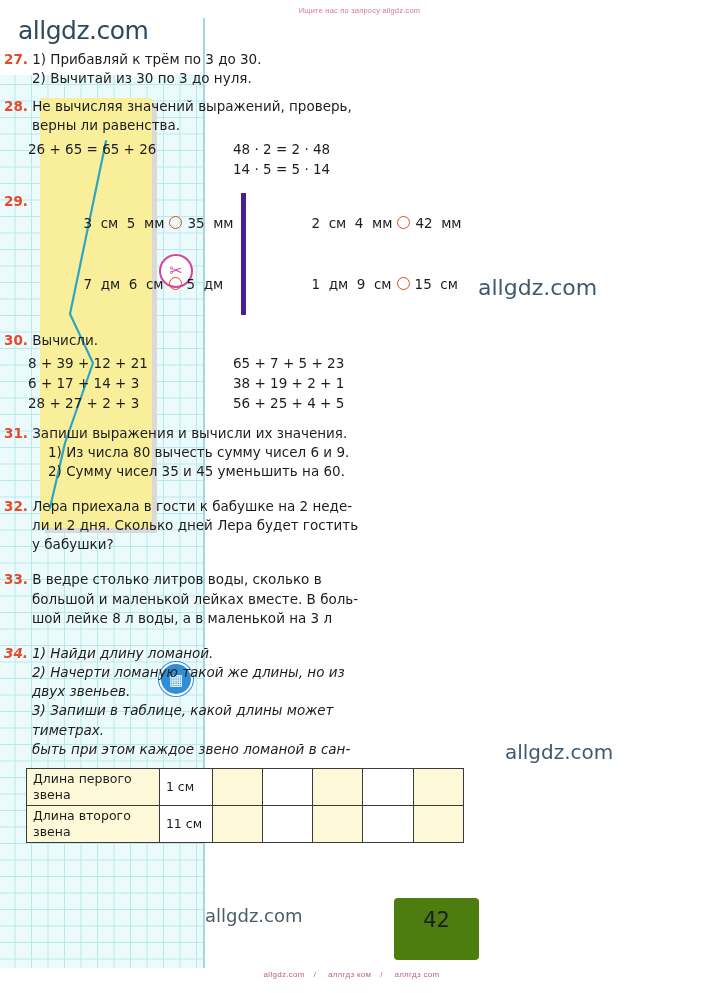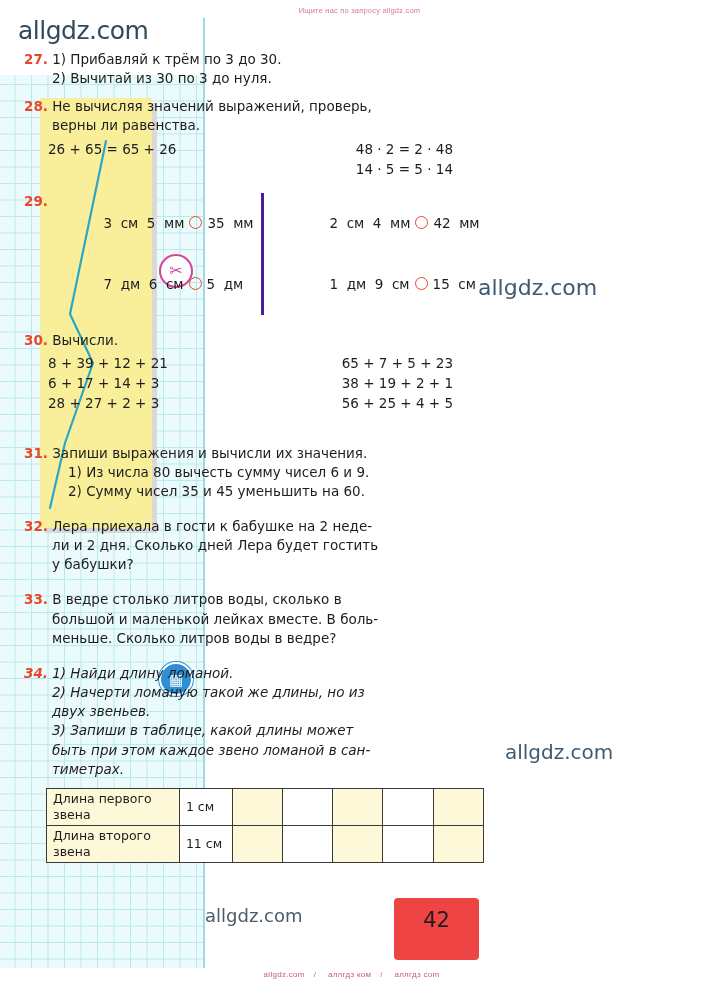--- a/index.html
+++ b/index.html
@@ -158,21 +158,21 @@
     position: absolute;
     left: 203px;
     top: 18px;
     width: 500px;
     height: 950px;
     background: #ffffff;
     border-left: 2px solid #9fd8e8;
   }
   .content {
     position: absolute;
-    left: 24px;
+    left: 4px;
     top: 50px;
     width: 460px;
     color: #1d1d1d;
     font-size: 13.5px;
     font-family: "DejaVu Sans", sans-serif;
   }
   .task {
     position: relative;
     margin-bottom: 9px;
   }
@@ -192,33 +192,33 @@
   }
   .hang2 {
     padding-left: 28px;
   }
   .cols {
     display: flex;
     padding-left: 24px;
     margin-top: 3px;
   }
   .col-a { width: 205px; }
-  .col-b { width: 200px; text-align: right; }
+  .col-b { width: 200px; }
   .eqline { line-height: 1.5; white-space: pre; }
   .circ {
     display: inline-block;
     width: 11px;
     height: 11px;
     border: 1.6px solid #e8472a;
     border-radius: 50%;
     vertical-align: -1px;
     margin: 0 5px;
   }
   .vsep {
-    border-left: 3px solid #4c1d95;
+    border-left: 5px solid #4c1d95;
     margin-left: 4px;
     padding-left: 14px;
   }
   
   .tbl-wrap {
     margin-top: 6px;
     margin-left: 22px;
   }
   table.lengths {
     border-collapse: collapse;
@@ -237,21 +237,21 @@
   td.val { width: 44px; background: #ffffff; text-align: left; }
   td.cell-y { width: 44px; background: #fdf8d8; }
   td.cell-w { width: 44px; background: #ffffff; }
   
   .page-tab {
     position: absolute;
     left: 394px;
     top: 898px;
     width: 85px;
     height: 62px;
-    background: #ef4444;
+    background: #4d7c0f;
     border-radius: 4px;
   }
   .page-tab span {
     position: absolute;
     left: 0; top: 10px;
     width: 85px;
     text-align: center;
     font-size: 21px;
     color: #1d1d1d;
     font-family: "DejaVu Sans", sans-serif;
@@ -362,21 +362,21 @@
           <div class="eqline">28 + 27 + 2 + 3</div>
         </div>
         <div class="col-b">
           <div class="eqline">65 + 7 + 5 + 23</div>
           <div class="eqline">38 + 19 + 2 + 1</div>
           <div class="eqline">56 + 25 + 4 + 5</div>
         </div>
       </div>
     </div>
 
-    <div class="task" style="margin-top:30px;">
+    <div class="task" style="margin-top:10px;">
       <div class="ln nj hang">
         <span class="num">31.</span>
         <span>Запиши  выражения  и  вычисли  их  значения.</span>
       </div>
       <div class="ln nj" style="padding-left:44px;">1)  Из  числа  80  вычесть  сумму  чисел  6  и  9.</div>
       <div class="ln nj" style="padding-left:44px;">2)  Сумму  чисел  35  и  45  уменьшить  на  60.</div>
     </div>
 
     <div class="task" style="margin-top:16px;">
       <div class="ln hang">
@@ -386,33 +386,33 @@
       <div class="ln hang2">ли  и  2  дня.  Сколько  дней  Лера  будет  гостить</div>
       <div class="ln nj hang2">у  бабушки?</div>
     </div>
 
     <div class="task" style="margin-top:16px;">
       <div class="ln hang">
         <span class="num">33.</span>
         <span>В  ведре  столько  литров  воды,  сколько  в</span>
       </div>
       <div class="ln hang2">большой  и  маленькой  лейках  вместе.  В  боль-</div>
-      <div class="ln nj hang2">меньше.  Сколько  литров  воды  в  ведре?</div>
+      <div class="ln hang2">шой  лейке  8  л  воды,  а  в  маленькой  на  3  л</div>
     </div>
 
     <div class="task" style="margin-top:16px;font-style:italic;">
       <div class="ln nj hang">
         <span class="num">34.</span>
         <span>1)  Найди  длину  ломаной.</span>
       </div>
       <div class="ln hang2">2)  Начерти  ломаную  такой  же  длины,  но  из</div>
       <div class="ln nj hang2">двух  звеньев.</div>
       <div class="ln hang2">3)  Запиши  в  таблице,  какой  длины  может</div>
+      <div class="ln nj hang2">тиметрах.</div>
       <div class="ln hang2">быть  при  этом  каждое  звено  ломаной  в  сан-</div>
-      <div class="ln nj hang2">тиметрах.</div>
     </div>
 
     <div class="tbl-wrap">
       <table class="lengths">
         <tbody>
             <tr>
           <td class="lbl"><span>Длина  первого
 звена</span></td>
           <td class="val">1 см</td>
           <td class="cell-y"></td>

